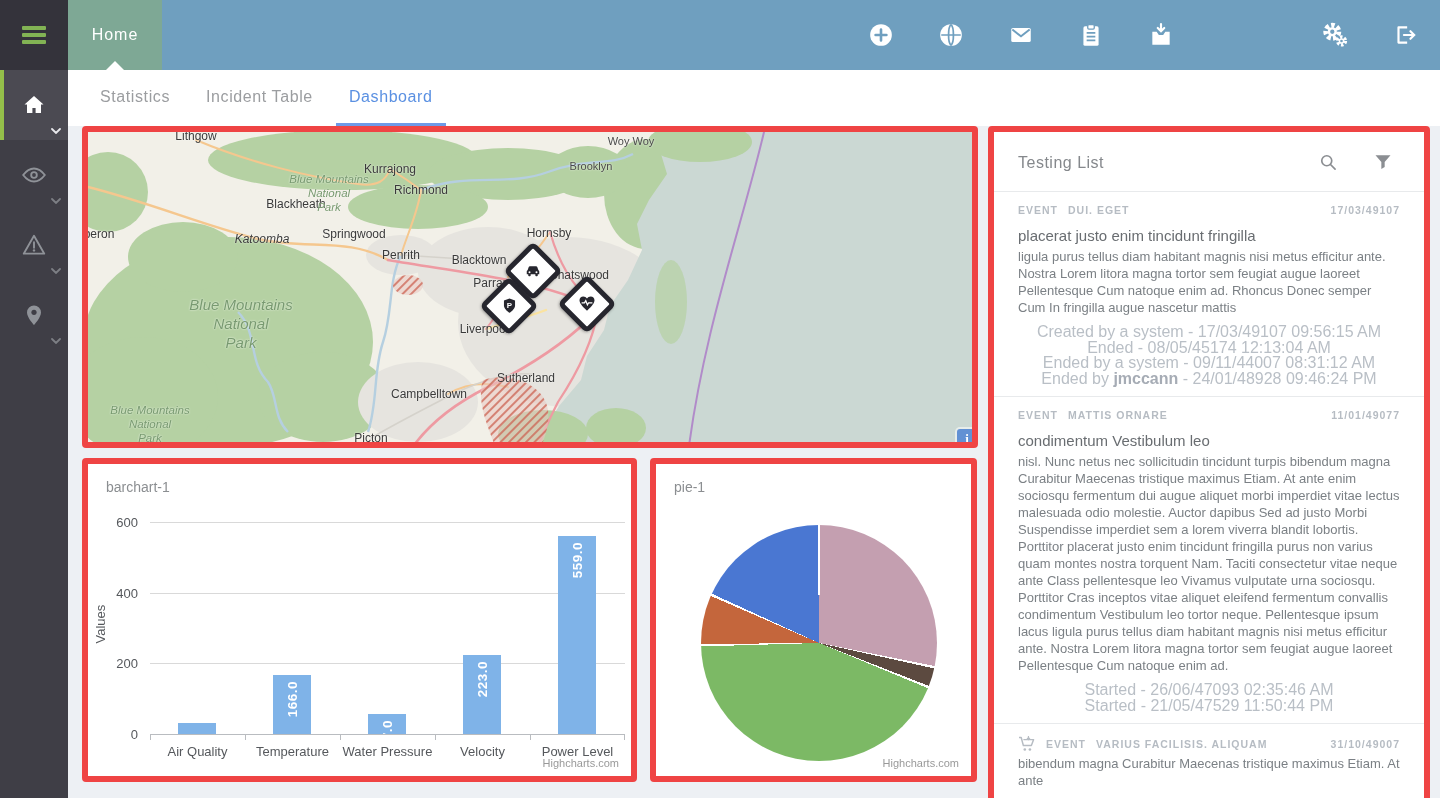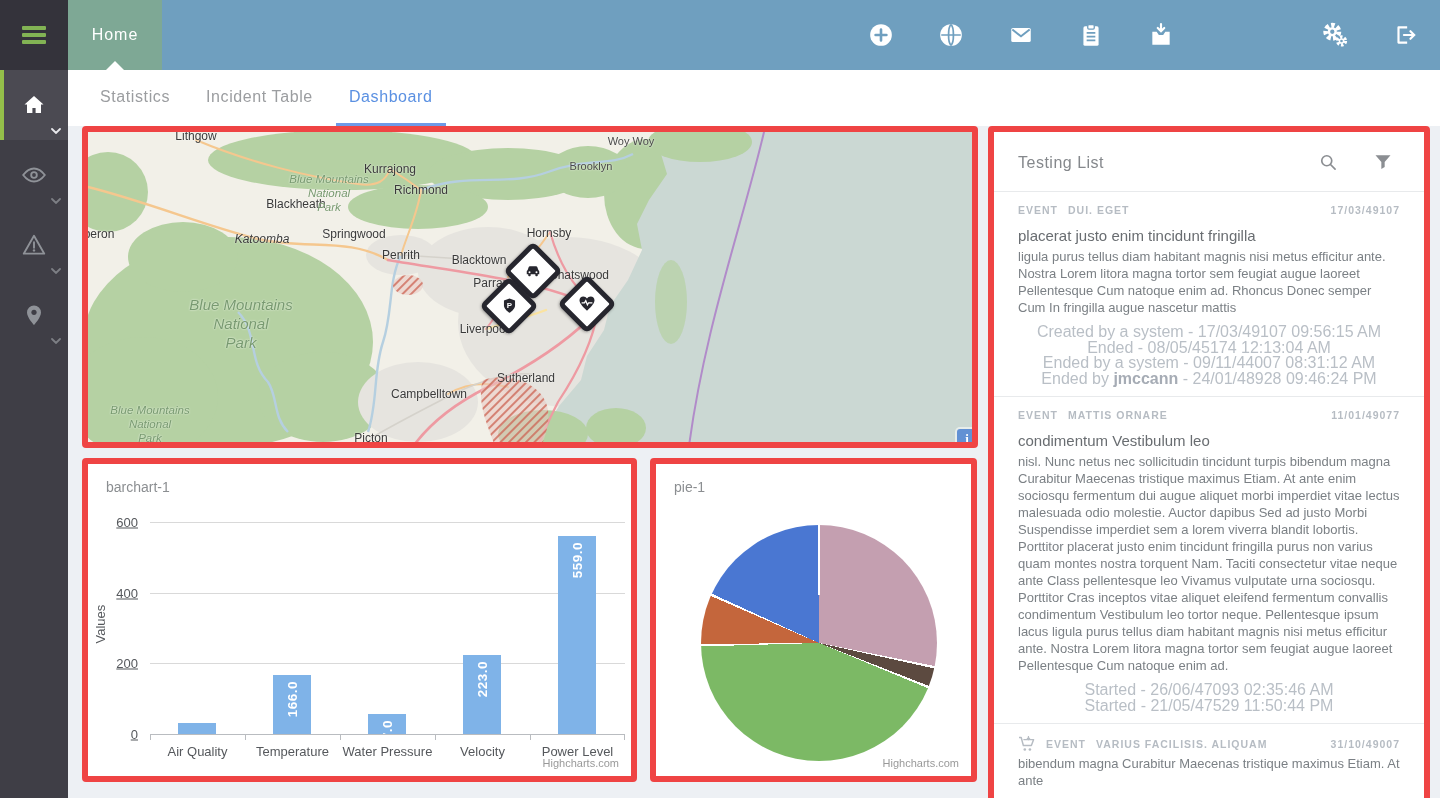--- a/index.html
+++ b/index.html
@@ -52,21 +52,21 @@
   .marker .glyph { position:absolute; inset:0; display:flex; align-items:center; justify-content:center; transform:rotate(-45deg); }
   .map-info { position:absolute; left:869px; top:297px; width:20px; height:20px; background:#6291d4; border-radius:3px;
               color:#fff; font-family:"Liberation Serif",serif; font-weight:bold; font-size:13px;
               display:flex; align-items:center; justify-content:center; cursor:pointer; box-shadow:0 0 0 2px rgba(255,255,255,.55); }
 
   
   .bar-panel { left:82px; top:458px; width:555px; height:324px; }
   .plot { position:absolute; left:62px; top:58px; width:475px; height:212px; }
   .grid { position:absolute; left:0; width:475px; height:1px; background:#d9d9d9; }
   .axis-x { position:absolute; left:0; top:212px; width:475px; height:1px; background:#b9bcc0; }
-  .ytick-label { position:absolute; left:-12px; transform:translate(-100%,-50%); font-size:13px; color:#55585c;text-decoration:underline; }
+  .ytick-label { position:absolute; left:-12px; transform:translate(-100%,-50%); font-size:13px; color:#55585c; }
   .y-axis-title { position:absolute; left:4px; top:164px; width:16px; font-size:13px; color:#55585c;
                   transform:rotate(-90deg); transform-origin:center; white-space:nowrap; }
   .xtick { position:absolute; top:212px; width:1px; height:6px; background:#b9bcc0; }
   .bar { position:absolute; bottom:0; width:38px; background:#7fb3e8; overflow:hidden; }
   .bar-label { position:absolute; top:6px; left:50%; transform:translateX(-50%) rotate(180deg);
                writing-mode:vertical-rl; color:#fff; font-weight:bold; font-size:13.5px; letter-spacing:.5px; }
   .cat-label { position:absolute; top:222px; width:95px; text-align:center; font-size:13px; color:#55585c; line-height:16px; }
 
   
   .pie-panel { left:650px; top:458px; width:327px; height:324px; }

